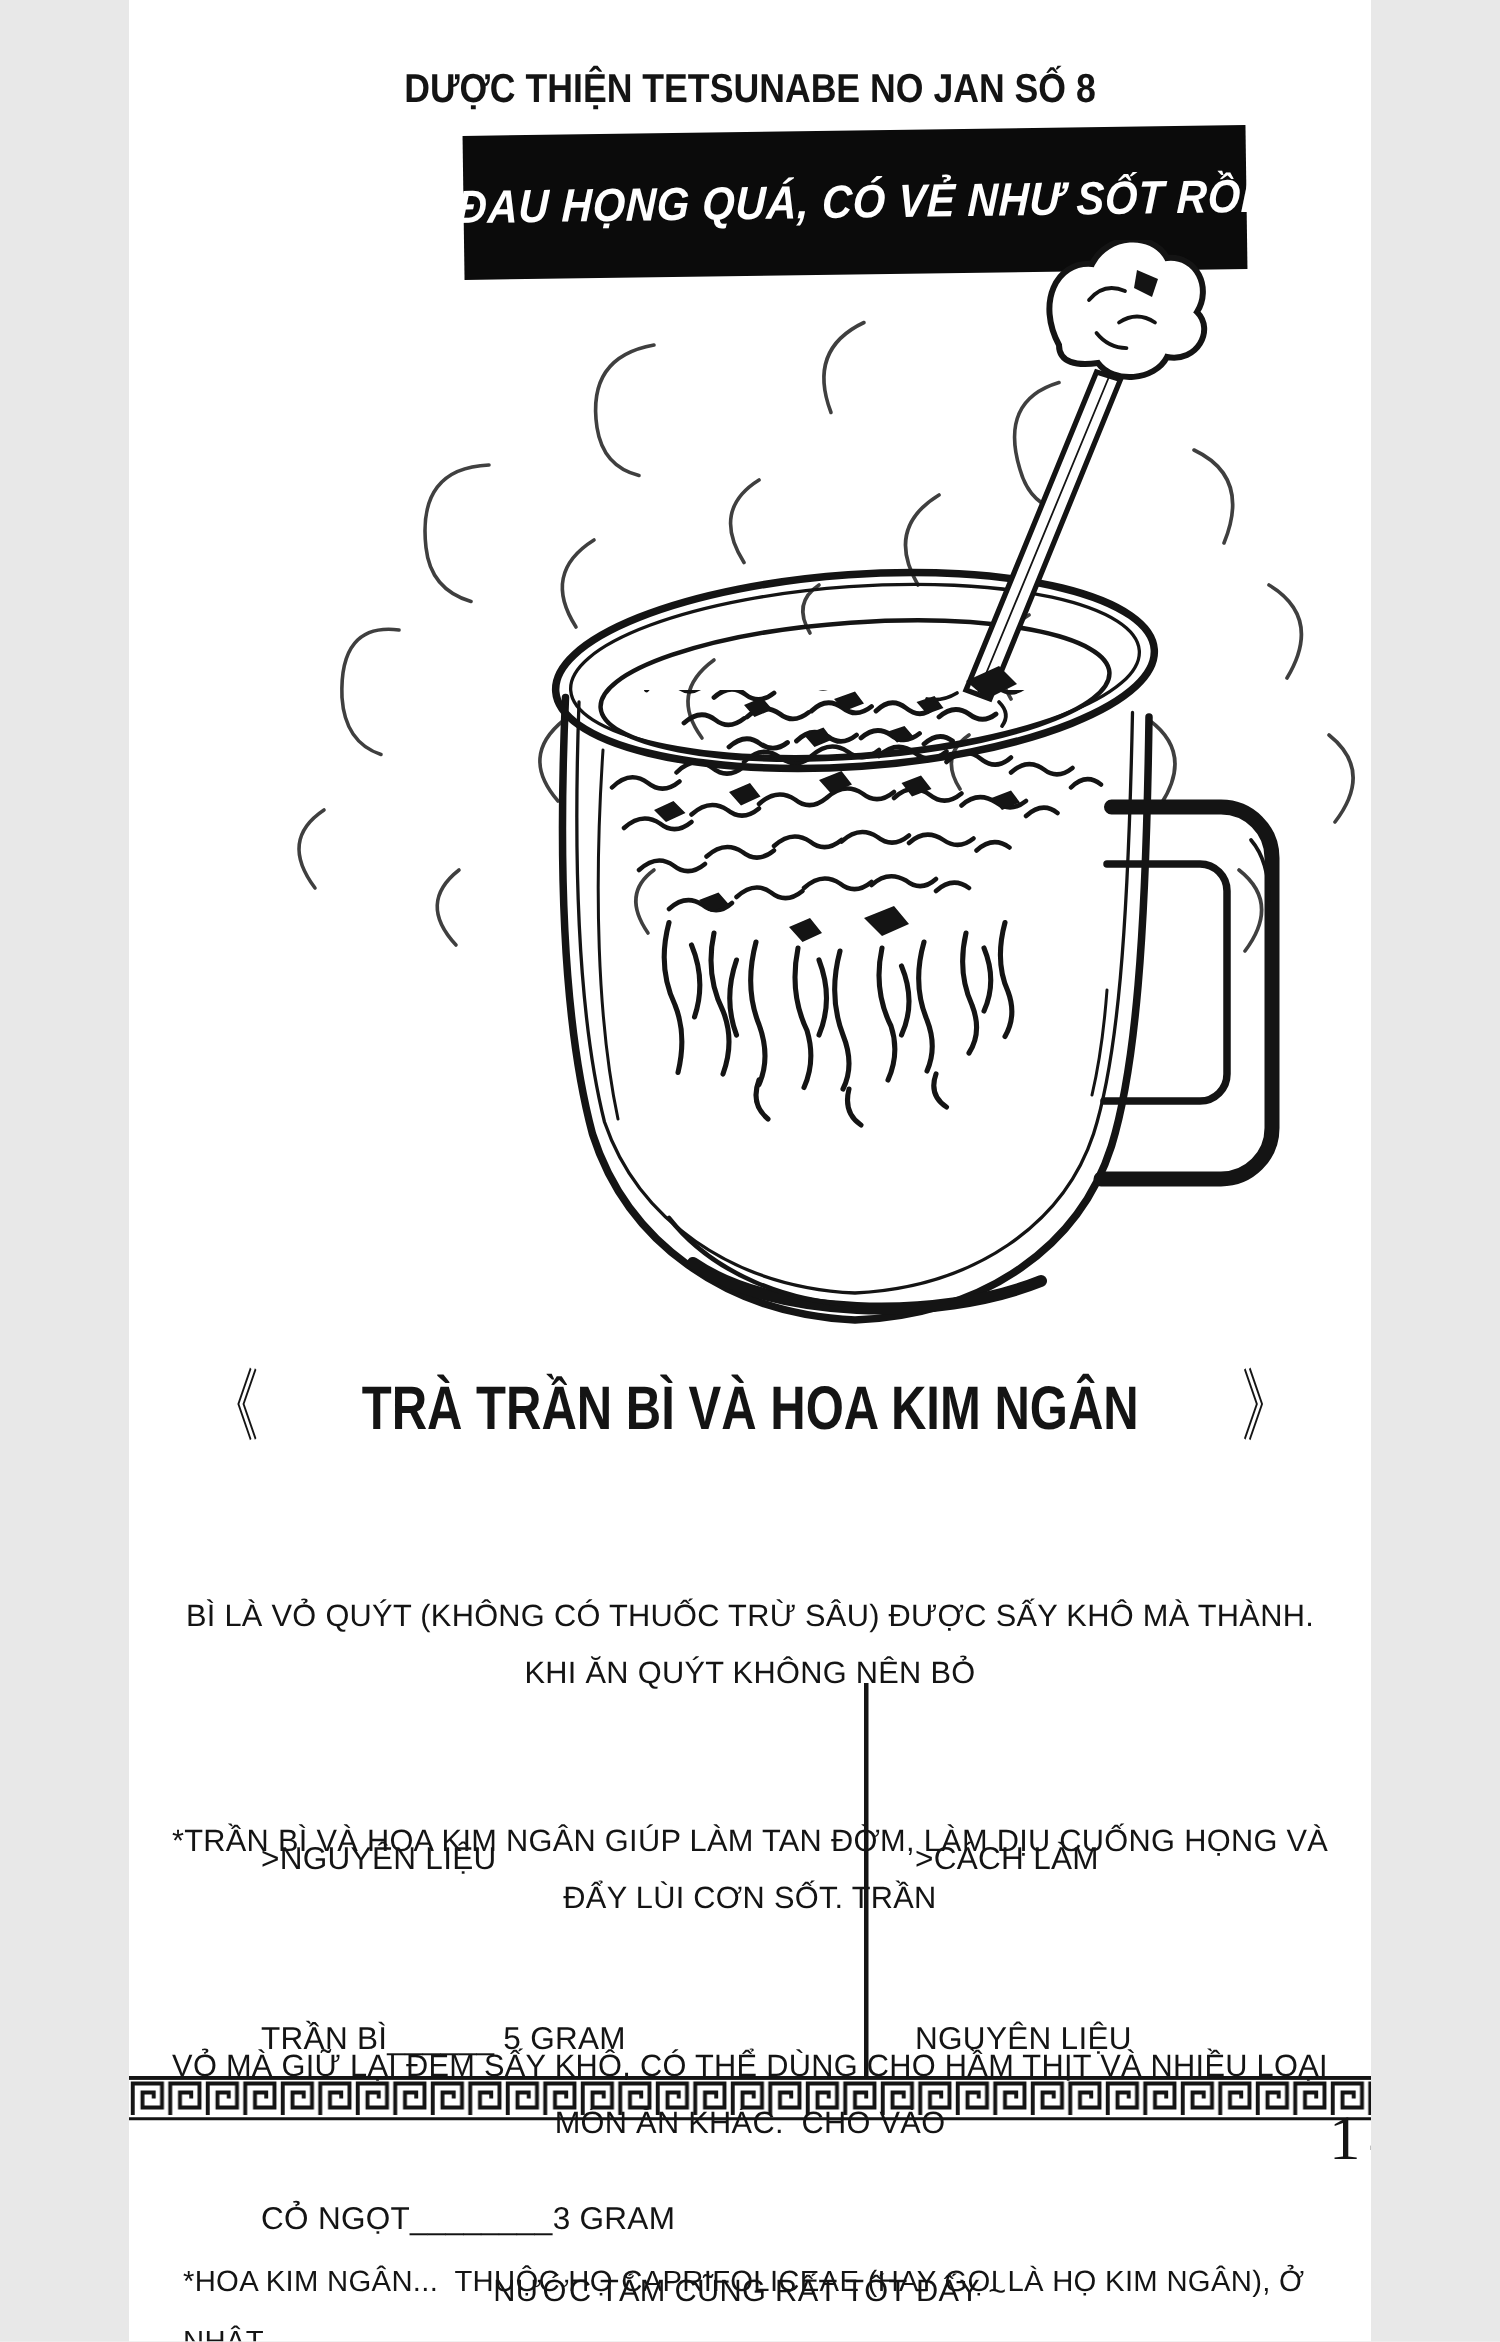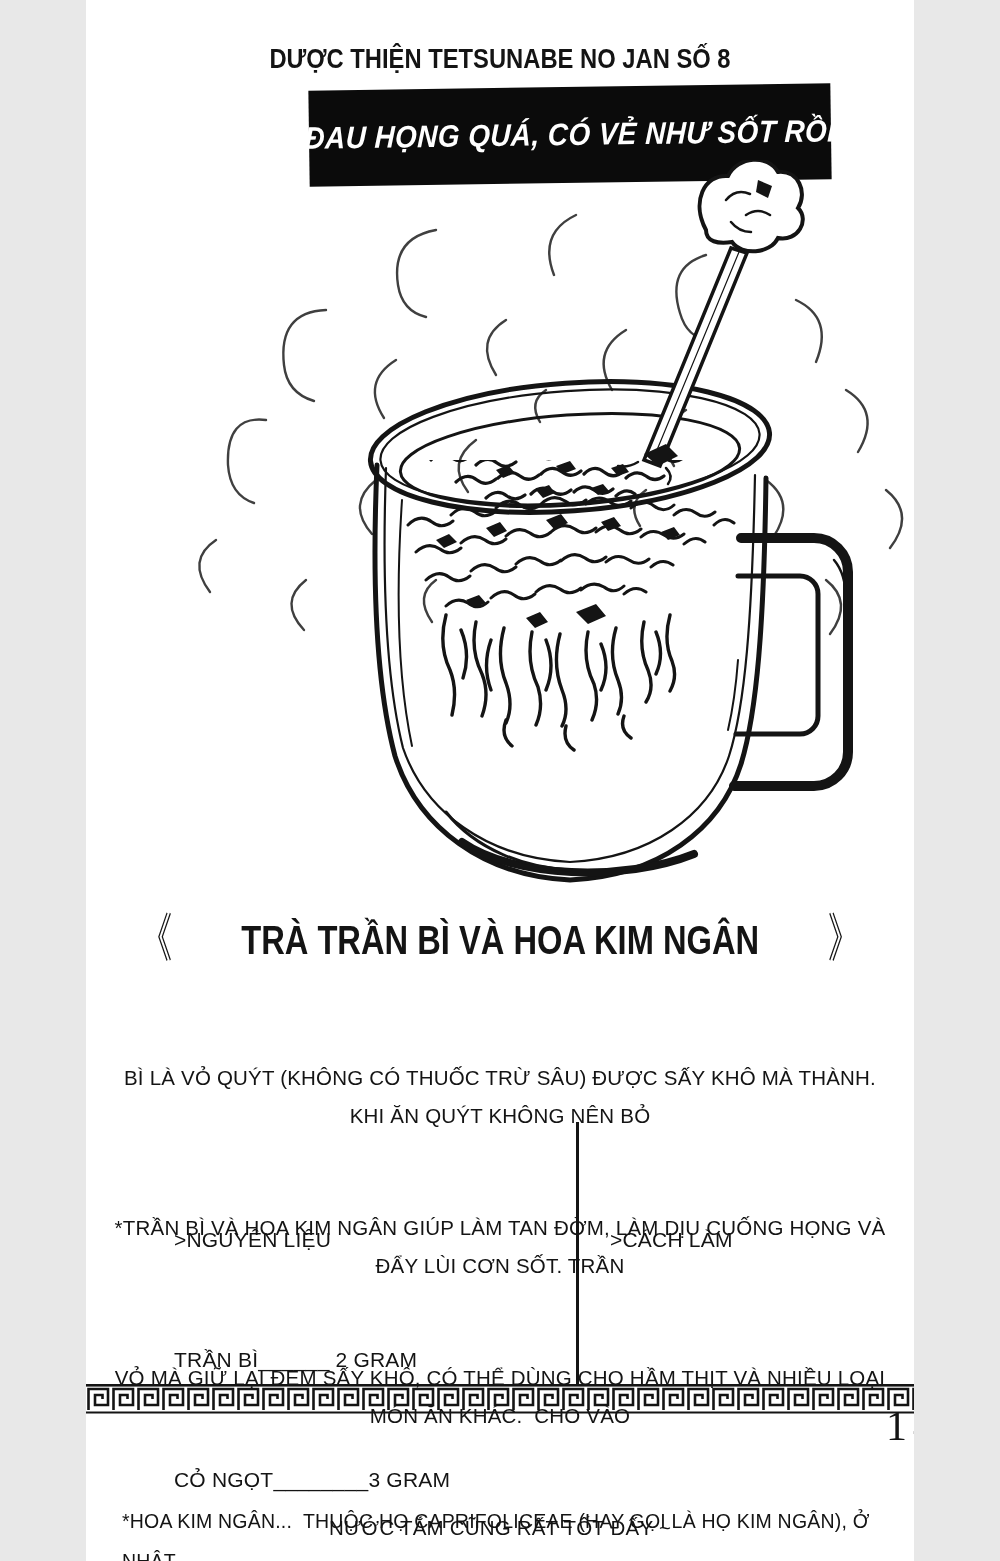--- a/index.html
+++ b/index.html
@@ -151,30 +151,31 @@
 
   <div class="intro">
     <div>BÌ LÀ VỎ QUÝT (KHÔNG CÓ THUỐC TRỪ SÂU) ĐƯỢC SẤY KHÔ MÀ THÀNH. KHI ĂN QUÝT KHÔNG NÊN BỎ</div>
     <div>*TRẦN BÌ VÀ HOA KIM NGÂN GIÚP LÀM TAN ĐỜM, LÀM DỊU CUỐNG HỌNG VÀ ĐẨY LÙI CƠN SỐT. TRẦN</div>
     <div>VỎ MÀ GIỮ LẠI ĐEM SẤY KHÔ, CÓ THỂ DÙNG CHO HẦM THỊT VÀ NHIỀU LOẠI MÓN ĂN KHÁC.  CHO VÀO</div>
     <div>NƯỚC TẮM CŨNG RẤT TỐT ĐẤY ~</div>
   </div>
 
   <div class="col col-ingredients">
     <div>&gt;NGUYÊN LIỆU</div>
-    <div>TRẦN BÌ______ 2 GRAM</div>
+    <div>TRẦN BÌ______ 5 GRAM</div>
     <div>CỎ NGỌT________3 GRAM</div>
     
     
   </div>
 
   <div class="col-divider"></div>
 
   <div class="col col-steps">
     <div>&gt;CÁCH LÀM</div>
+    <div>NGUYÊN LIỆU</div>
     
     
     
   </div>
 
   <svg class="meander" viewBox="0 0 1000 30" preserveAspectRatio="none">
     <defs>
       <pattern id="gk" width="25" height="30" patternUnits="userSpaceOnUse">
         <path d="M2.5,26 L2.5,5 L22,5 L22,21 L9,21 L9,11 L16.5,11 L16.5,15" fill="none" stroke="#141414" stroke-width="2.6"></path>
       </pattern>

